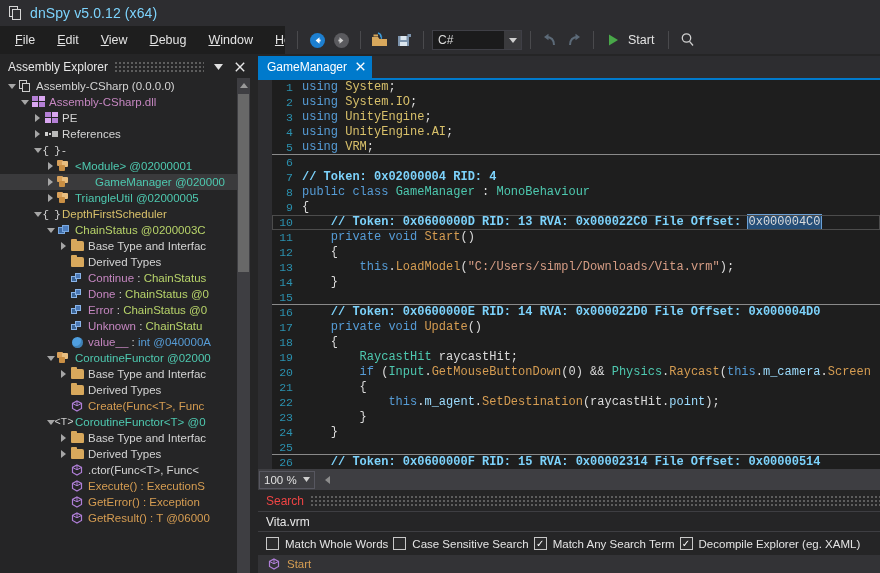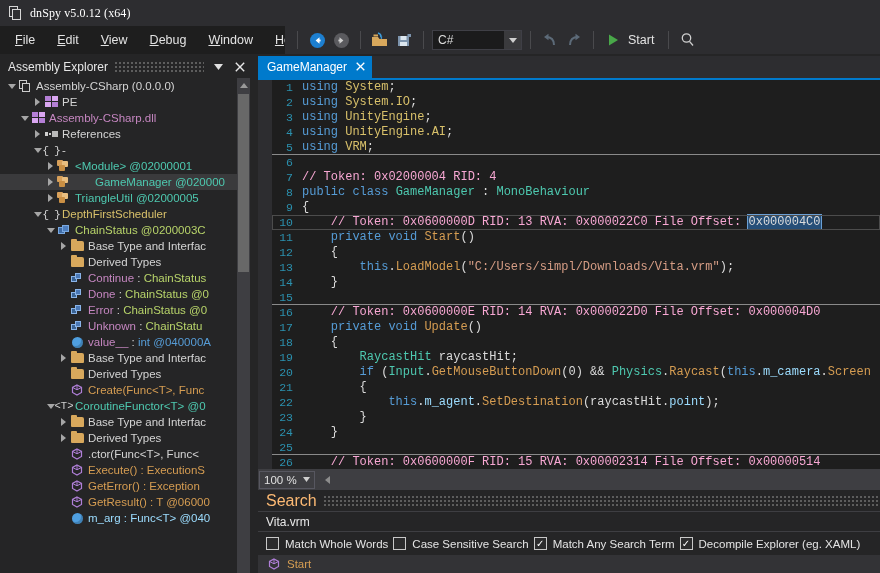--- a/index.html
+++ b/index.html
@@ -19,21 +19,21 @@
   }
   .title-icon { width: 16px; height: 16px; position: relative; flex: 0 0 auto; }
   .title-icon .sq1 {
     position:absolute; left:3px; top:1px; width:9px; height:11px;
     border:1.5px solid #d6d6d6; background:transparent;
   }
   .title-icon .sq2 {
     position:absolute; left:6px; top:4px; width:9px; height:11px;
     border:1.5px solid #d6d6d6; background:#2d2d30;
   }
-  .title-text { font-size: 12px; color: #ffffff; letter-spacing: .1px; font-family: Liberation Serif, serif; }
+  .title-text { font-size: 14px; color: #7dd3fc; letter-spacing: .1px; }
 
   
   .menubar {
     height: 28px; background: #1e1e1e; display: flex; align-items: center;
     padding-left: 4px; border-bottom: 1px solid #1e1e1e;
   }
   .menuitem {
     font-size: 12.5px; color: #e3e3e3; padding: 4px 11px; cursor: default;
     white-space: nowrap;
   }
@@ -171,21 +171,21 @@
   .lnum {
     width: 30px; text-align: right; color: #2b91af; flex:0 0 auto;
     padding-right: 9px; font-size: 11.5px;
   }
   .ctext { white-space: pre; }
   .sel-highlight { background:#264f78; color:#dcdcdc; outline:1px solid #6a9fd4; }
 
   
   .k  { color:#569cd6; }   
   .ns { color:#d8c06a; }   
-  .cm { color:#f9a8d4; }   
+  .cm { color:#7dd3fc;font-weight:bold; }   
   .ty { color:#4ec9b0; }   
   .mt { color:#d69d52; }   
   .fl { color:#9cdcfe; }   
   .st { color:#d69d85; }   
   .pl { color:#dcdcdc; }
 
   
   .zoombar {
     height: 20px; background: #3e3e42; display:flex; align-items:center;
     border-top:1px solid #3e3e42;
@@ -199,21 +199,21 @@
   .hscroll { flex:1; height:18px; background:#3e3e42; position:relative; margin-left:4px;}
   .hscroll .left { position:absolute; left:2px; top:0; bottom:0; width:12px; display:flex;align-items:center;justify-content:center;}
   .hscroll .left i { display:block;width:0;height:0;border-style:solid;border-width:4px 5px 4px 0;border-color:transparent #8c8c8c transparent transparent;}
 
   
   .search-panel {
     background:#252526; display:flex; flex-direction:column;
     border-top:1px solid #3e3e42;
   }
   .sp-header { height: 21px; display:flex; align-items:center; padding-left:8px; gap:6px;}
-  .sp-title { font-size:16px; color:#fdba74;}
+  .sp-title { font-size:12px; color:#ef4444;}
   .sp-dots { flex:1; height:12px; background-image: radial-gradient(#6b6b6b .8px, transparent .9px); background-size:4px 4px; background-position:0 4px; opacity:.8;}
   .sp-input {
     height: 21px; background:#252526; border-top:1px solid #3e3e42; border-bottom:1px solid #3e3e42;
     display:flex; align-items:center; padding-left:8px; font-size:12px; color:#e8e8e8;
   }
   .sp-opts { height:23px; display:flex; align-items:center; gap:5px; padding-left:8px; }
   .cb { display:flex; align-items:center; gap:6px; font-size:11.5px; color:#e4e4e4; white-space:nowrap;}
   .cbx {
     width:13px; height:13px; border:1px solid #c8c8c8; background:#2b2b2c;
     display:flex; align-items:center; justify-content:center; font-size:10px; color:#ffffff;
@@ -343,55 +343,55 @@
             </span>
             <span class="ticon">
               <span class="ic-asm">
                 <b></b>
                 <b></b>
               </span>
             </span>
             <span class="tlabel" style="color: rgb(212, 212, 212);">Assembly-CSharp (0.0.0.0)</span>
           </div>
           <div class="trow">
-            <span class="tw" style="width: 32px;"></span>
-            <span class="arrowtri collapsed">
-              <i></i>
-            </span>
-            <span class="ticon">
-              <span class="ic-dll">
-                <i></i>
-                <i></i>
-                <i></i>
-                <i></i>
-              </span>
-            </span>
-            <span class="tlabel" style="color: rgb(212, 212, 212);">PE</span>
-          </div>
-          <div class="trow">
             <span class="tw" style="width: 19px;"></span>
             <span class="arrowtri expanded">
               <i></i>
             </span>
             <span class="ticon">
               <span class="ic-dll">
                 <i></i>
                 <i></i>
                 <i></i>
                 <i></i>
               </span>
             </span>
             <span class="tlabel" style="color: rgb(197, 134, 192);">Assembly-CSharp.dll</span>
           </div>
           <div class="trow">
             <span class="tw" style="width: 32px;"></span>
             <span class="arrowtri collapsed">
               <i></i>
             </span>
             <span class="ticon">
+              <span class="ic-dll">
+                <i></i>
+                <i></i>
+                <i></i>
+                <i></i>
+              </span>
+            </span>
+            <span class="tlabel" style="color: rgb(212, 212, 212);">PE</span>
+          </div>
+          <div class="trow">
+            <span class="tw" style="width: 32px;"></span>
+            <span class="arrowtri collapsed">
+              <i></i>
+            </span>
+            <span class="ticon">
               <span class="ic-refs">
                 <i></i>
                 <i></i>
                 <i></i>
               </span>
             </span>
             <span class="tlabel" style="color: rgb(212, 212, 212);">References</span>
           </div>
           <div class="trow">
             <span class="tw" style="width: 32px;"></span>
@@ -530,20 +530,34 @@
             </span>
             <span class="tlabel"><span style="color: rgb(197, 134, 192);">Unknown</span><span style="color: rgb(212, 212, 212);"> : </span><span style="color: rgb(184, 212, 106);">ChainStatu</span></span>
           </div>
           <div class="trow">
             <span class="tw" style="width: 58px;"></span>
             <span class="arrowtri "></span>
             <span class="ticon">
               <span class="ic-field"></span>
             </span>
             <span class="tlabel"><span style="color: rgb(197, 134, 192);">value__</span><span style="color: rgb(212, 212, 212);"> : </span><span style="color: rgb(86, 156, 214);">int @040000A</span></span>
+          </div>
+          <div class="trow">
+            <span class="tw" style="width: 45px;"></span>
+            <span class="arrowtri expanded">
+              <i></i>
+            </span>
+            <span class="ticon">
+              <span class="ic-cls">
+                <i></i>
+                <i></i>
+                <i></i>
+              </span>
+            </span>
+            <span class="tlabel" style="color: rgb(78, 201, 176);">CoroutineFunctor @02000</span>
           </div>
           <div class="trow">
             <span class="tw" style="width: 58px;"></span>
             <span class="arrowtri collapsed">
               <i></i>
             </span>
             <span class="ticon">
               <span class="ic-folder"></span>
             </span>
             <span class="tlabel" style="color: rgb(212, 212, 212);">Base Type and Interfac</span>
@@ -643,28 +657,20 @@
             <span class="arrowtri "></span>
             <span class="ticon">
               <span class="ic-method">
                 <svg width="12" height="12" viewBox="0 0 12 12">
                   <path d="M6 1 L10.5 3.4 V8.4 L6 11 L1.5 8.4 V3.4 Z" fill="none" stroke="#b07fd8" stroke-width="1.2"></path>
                   <path d="M6 1 V5.8 M6 5.8 L1.7 3.5 M6 5.8 L10.3 3.5" stroke="#b07fd8" stroke-width="1"></path>
                 </svg>
               </span>
             </span>
             <span class="tlabel" style="color: rgb(214, 157, 82);">GetResult() : T @06000</span>
-          </div>
-          <div class="trow">
-            <span class="tw" style="width: 58px;"></span>
-            <span class="arrowtri "></span>
-            <span class="ticon">
-              <span class="ic-field"></span>
-            </span>
-            <span class="tlabel" style="color: rgb(156, 220, 254);">m_arg : Func&lt;T&gt; @040</span>
           </div>
         </div>
       <div class="tscroll">
         <div class="up">
             <i></i>
           </div>
         <div class="thumb"></div>
       </div>
     </div>
   </div>

